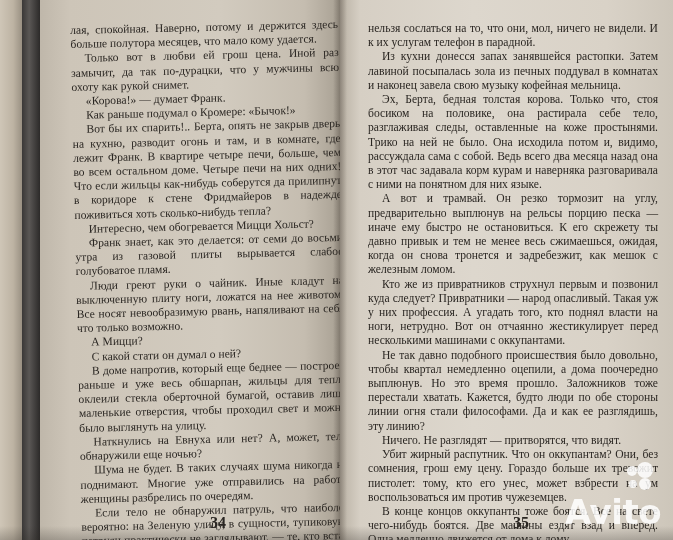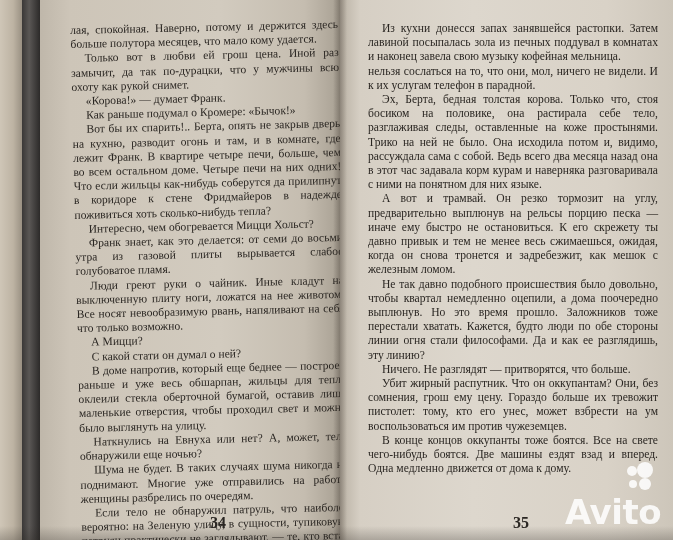--- a/index.html
+++ b/index.html
@@ -86,26 +86,27 @@
         <p class="para">В доме напротив, который еще беднее — построен раньше и уже весь обшарпан, жильцы для тепла оклеили стекла оберточной бумагой, оставив лишь маленькие отверстия, чтобы проходил свет и можно было выглянуть на улицу.</p>
         <p class="para">Наткнулись на Евнуха или нет? А, может, тело обнаружили еще ночью?</p>
         <p class="para">Шума не будет. В таких случаях шума никогда не поднимают. Многие уже отправились на работу, женщины разбрелись по очередям.</p>
         <p class="para">Если тело не обнаружил патруль, что наиболее вероятно: на Зеленую улицу, в сущности, тупиковую, патрули практически не заглядывают, — те, кто встал и вышел пораньше, первыми заметили на снегу темную массу, но заспешили к трамвайной остановке.</p>
       </div>
     <div class="page-num">34</div>
   </div>
 
   <div class="page page-right">
     <div class="text" id="right-text">
+        <p class="para noindent">нельзя сослаться на то, что они, мол, ничего не видели. И к их услугам телефон в парадной.</p>
         <p class="para">Из кухни донесся запах занявшейся растопки. Затем лавиной посыпалась зола из печных поддувал в комнатах и наконец завела свою музыку кофейная мельница.</p>
-        <p class="para noindent">нельзя сослаться на то, что они, мол, ничего не видели. И к их услугам телефон в парадной.</p>
         <p class="para">Эх, Берта, бедная толстая корова. Только что, стоя босиком на половике, она растирала себе тело, разглаживая следы, оставленные на коже простынями. Трико на ней не было. Она исходила потом и, видимо, рассуждала сама с собой. Ведь всего два месяца назад она в этот час задавала корм курам и наверняка разговаривала с ними на понятном для них языке.</p>
         <p class="para">А вот и трамвай. Он резко тормозит на углу, предварительно выплюнув на рельсы порцию песка — иначе ему быстро не остановиться. К его скрежету ты давно привык и тем не менее весь сжимаешься, ожидая, когда он снова тронется и задребезжит, как мешок с железным ломом.</p>
+        <p class="para">Кто же из привратников струхнул первым и позвонил куда следует? Привратники — народ опасливый. Такая уж у них профессия. А угадать того, кто поднял власти на ноги, нетрудно. Вот он отчаянно жестикулирует перед несколькими машинами с оккупантами.</p>
         <p class="para">Не так давно подобного происшествия было довольно, чтобы квартал немедленно оцепили, а дома поочередно выплюнув. Но это время прошло. Заложников тоже перестали хватать. Кажется, будто люди по обе стороны линии огня стали философами. Да и как ее разглядишь, эту линию?</p>
-        <p class="para">Ничего. Не разглядят — притворятся, что больше.</p>
+        <p class="para">Ничего. Не разглядят — притворятся, что видят.</p>
         <p class="para">Убит жирный распутник. Что он оккупантам? Они, без сомнения, грош ему цену. Гораздо больше их тревожит пистолет: тому, кто его унес, может взбрести на ум воспользоваться им против чужеземцев.</p>
         <p class="para">В конце концов оккупанты тоже боятся. Все на свете чего-нибудь боятся. Две машины ездят взад и вперед. Одна медленно движется от дома к дому.</p>
       </div>
     <div class="page-num">35</div>
   </div>
 
   <div class="gutter"></div>
   <div class="shadow-bottom"></div>
 
   <div class="watermark">

